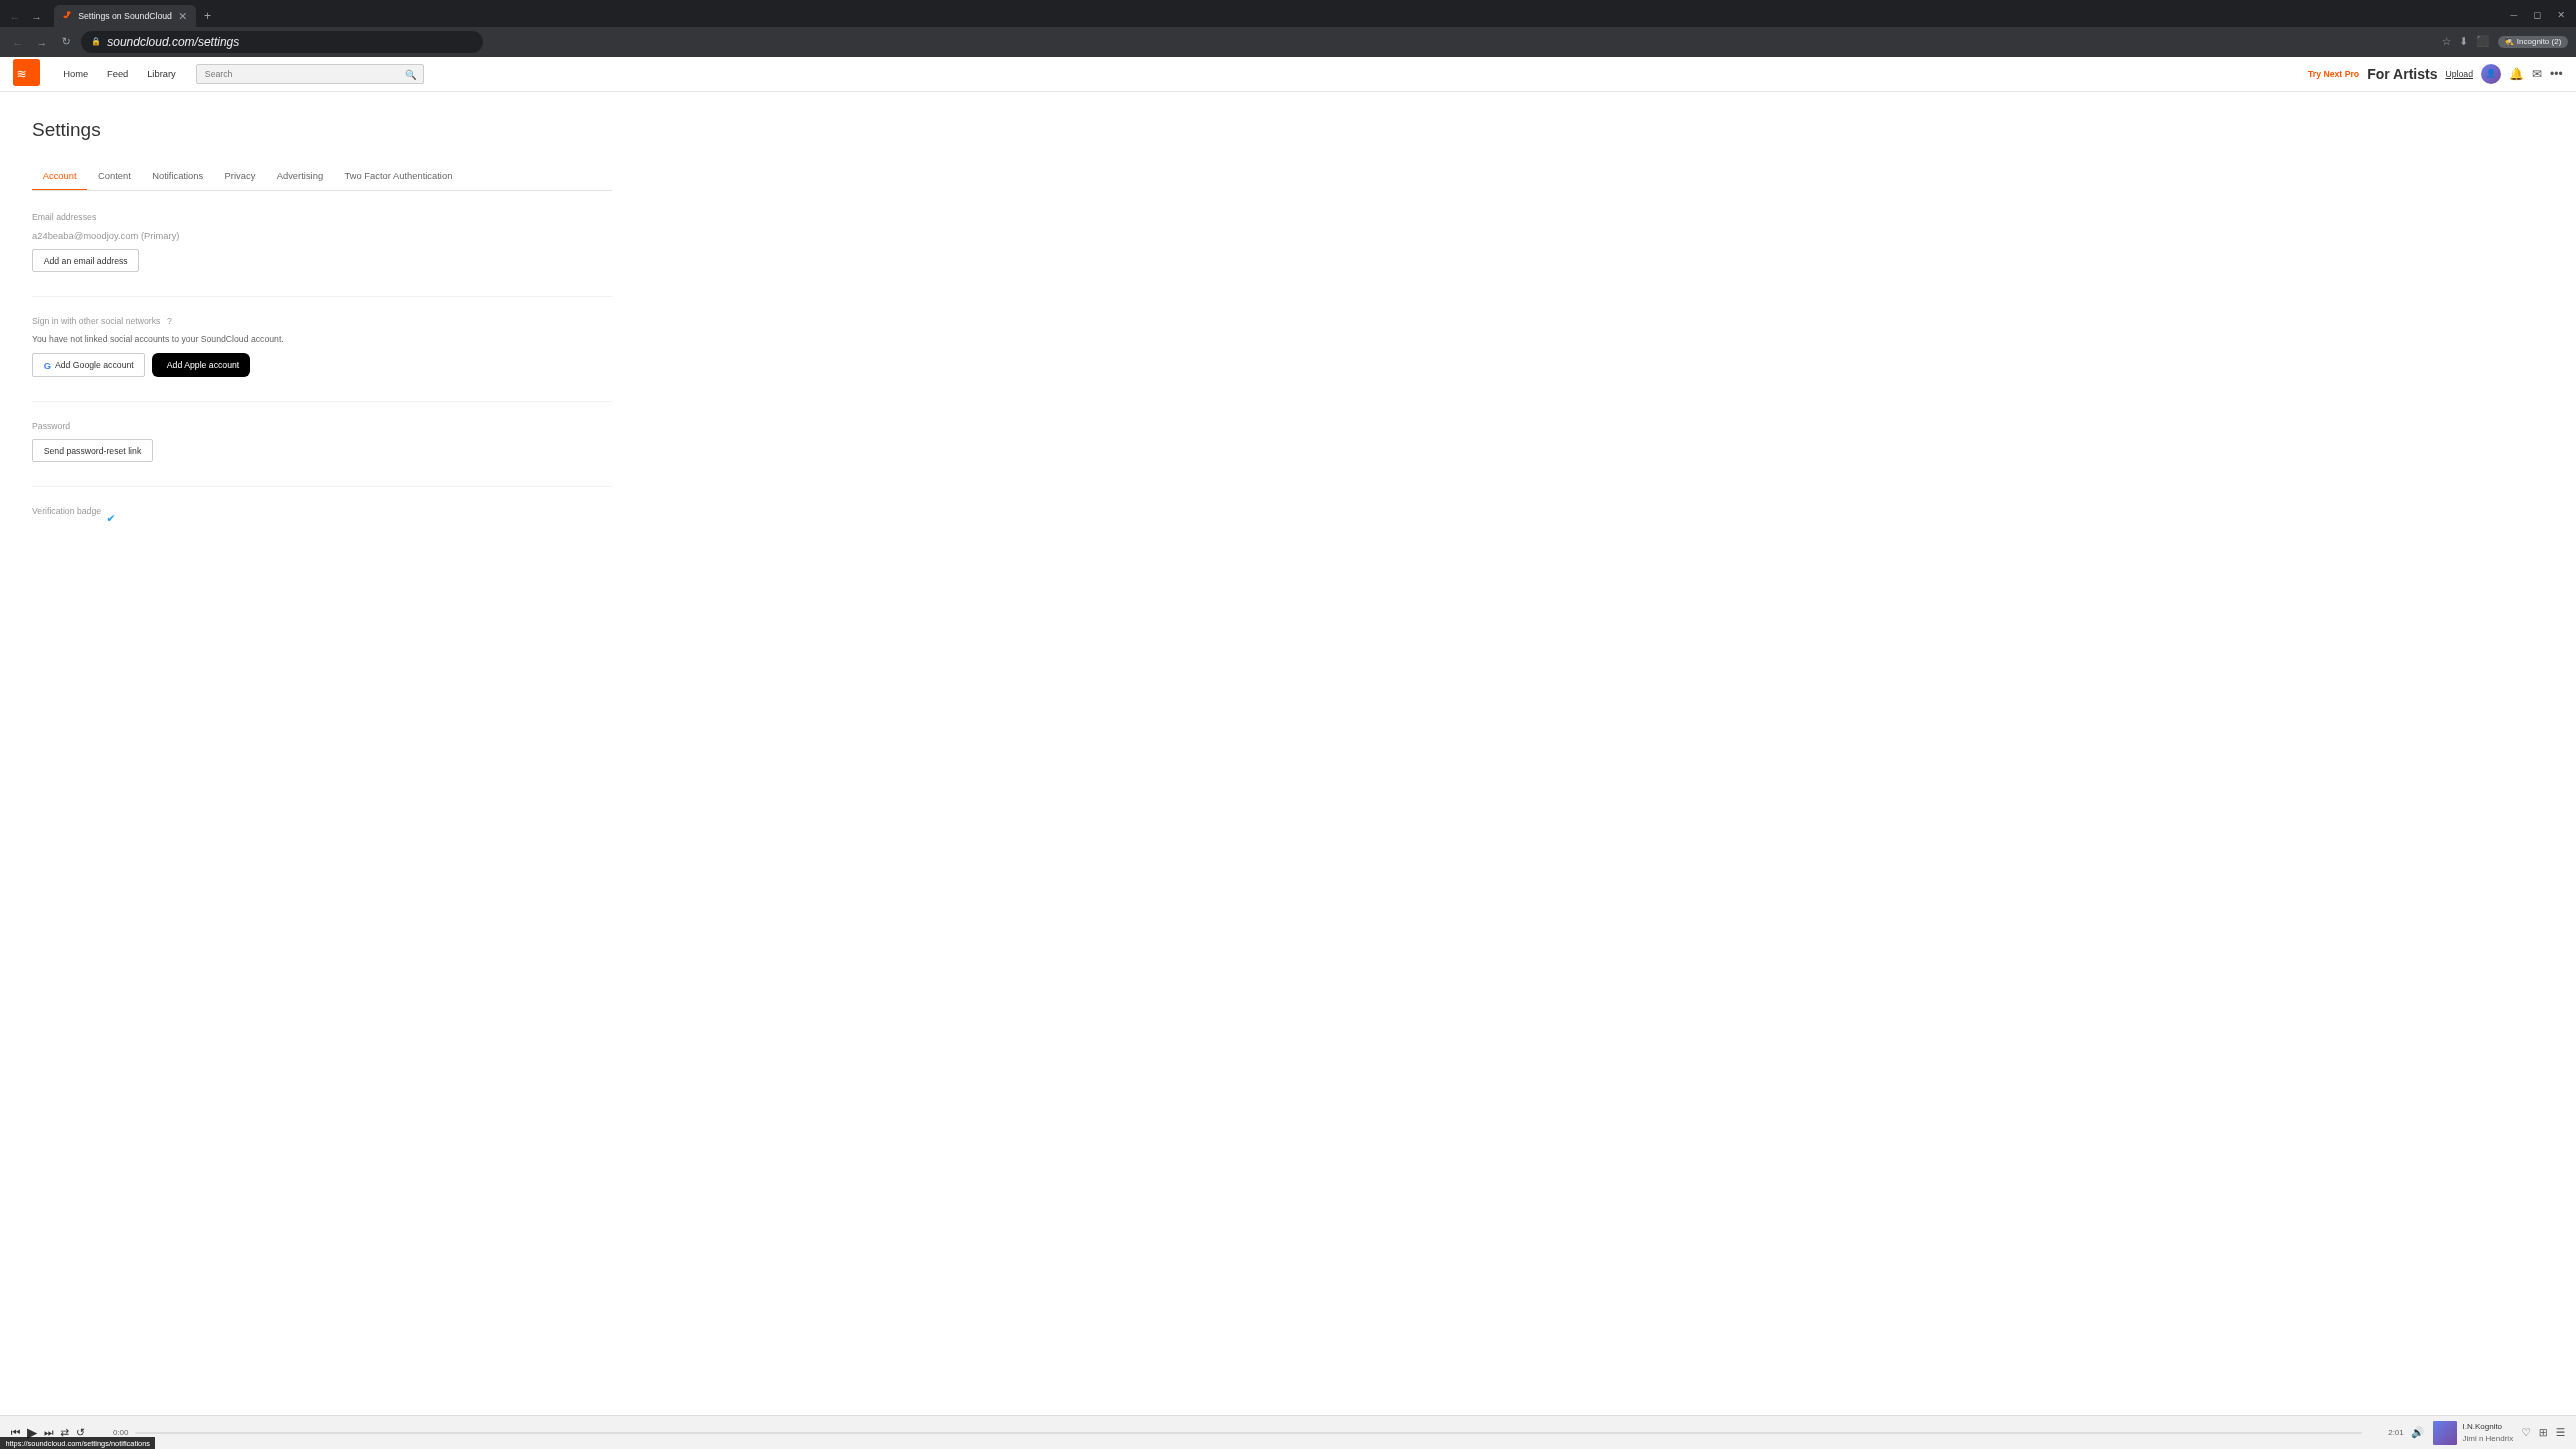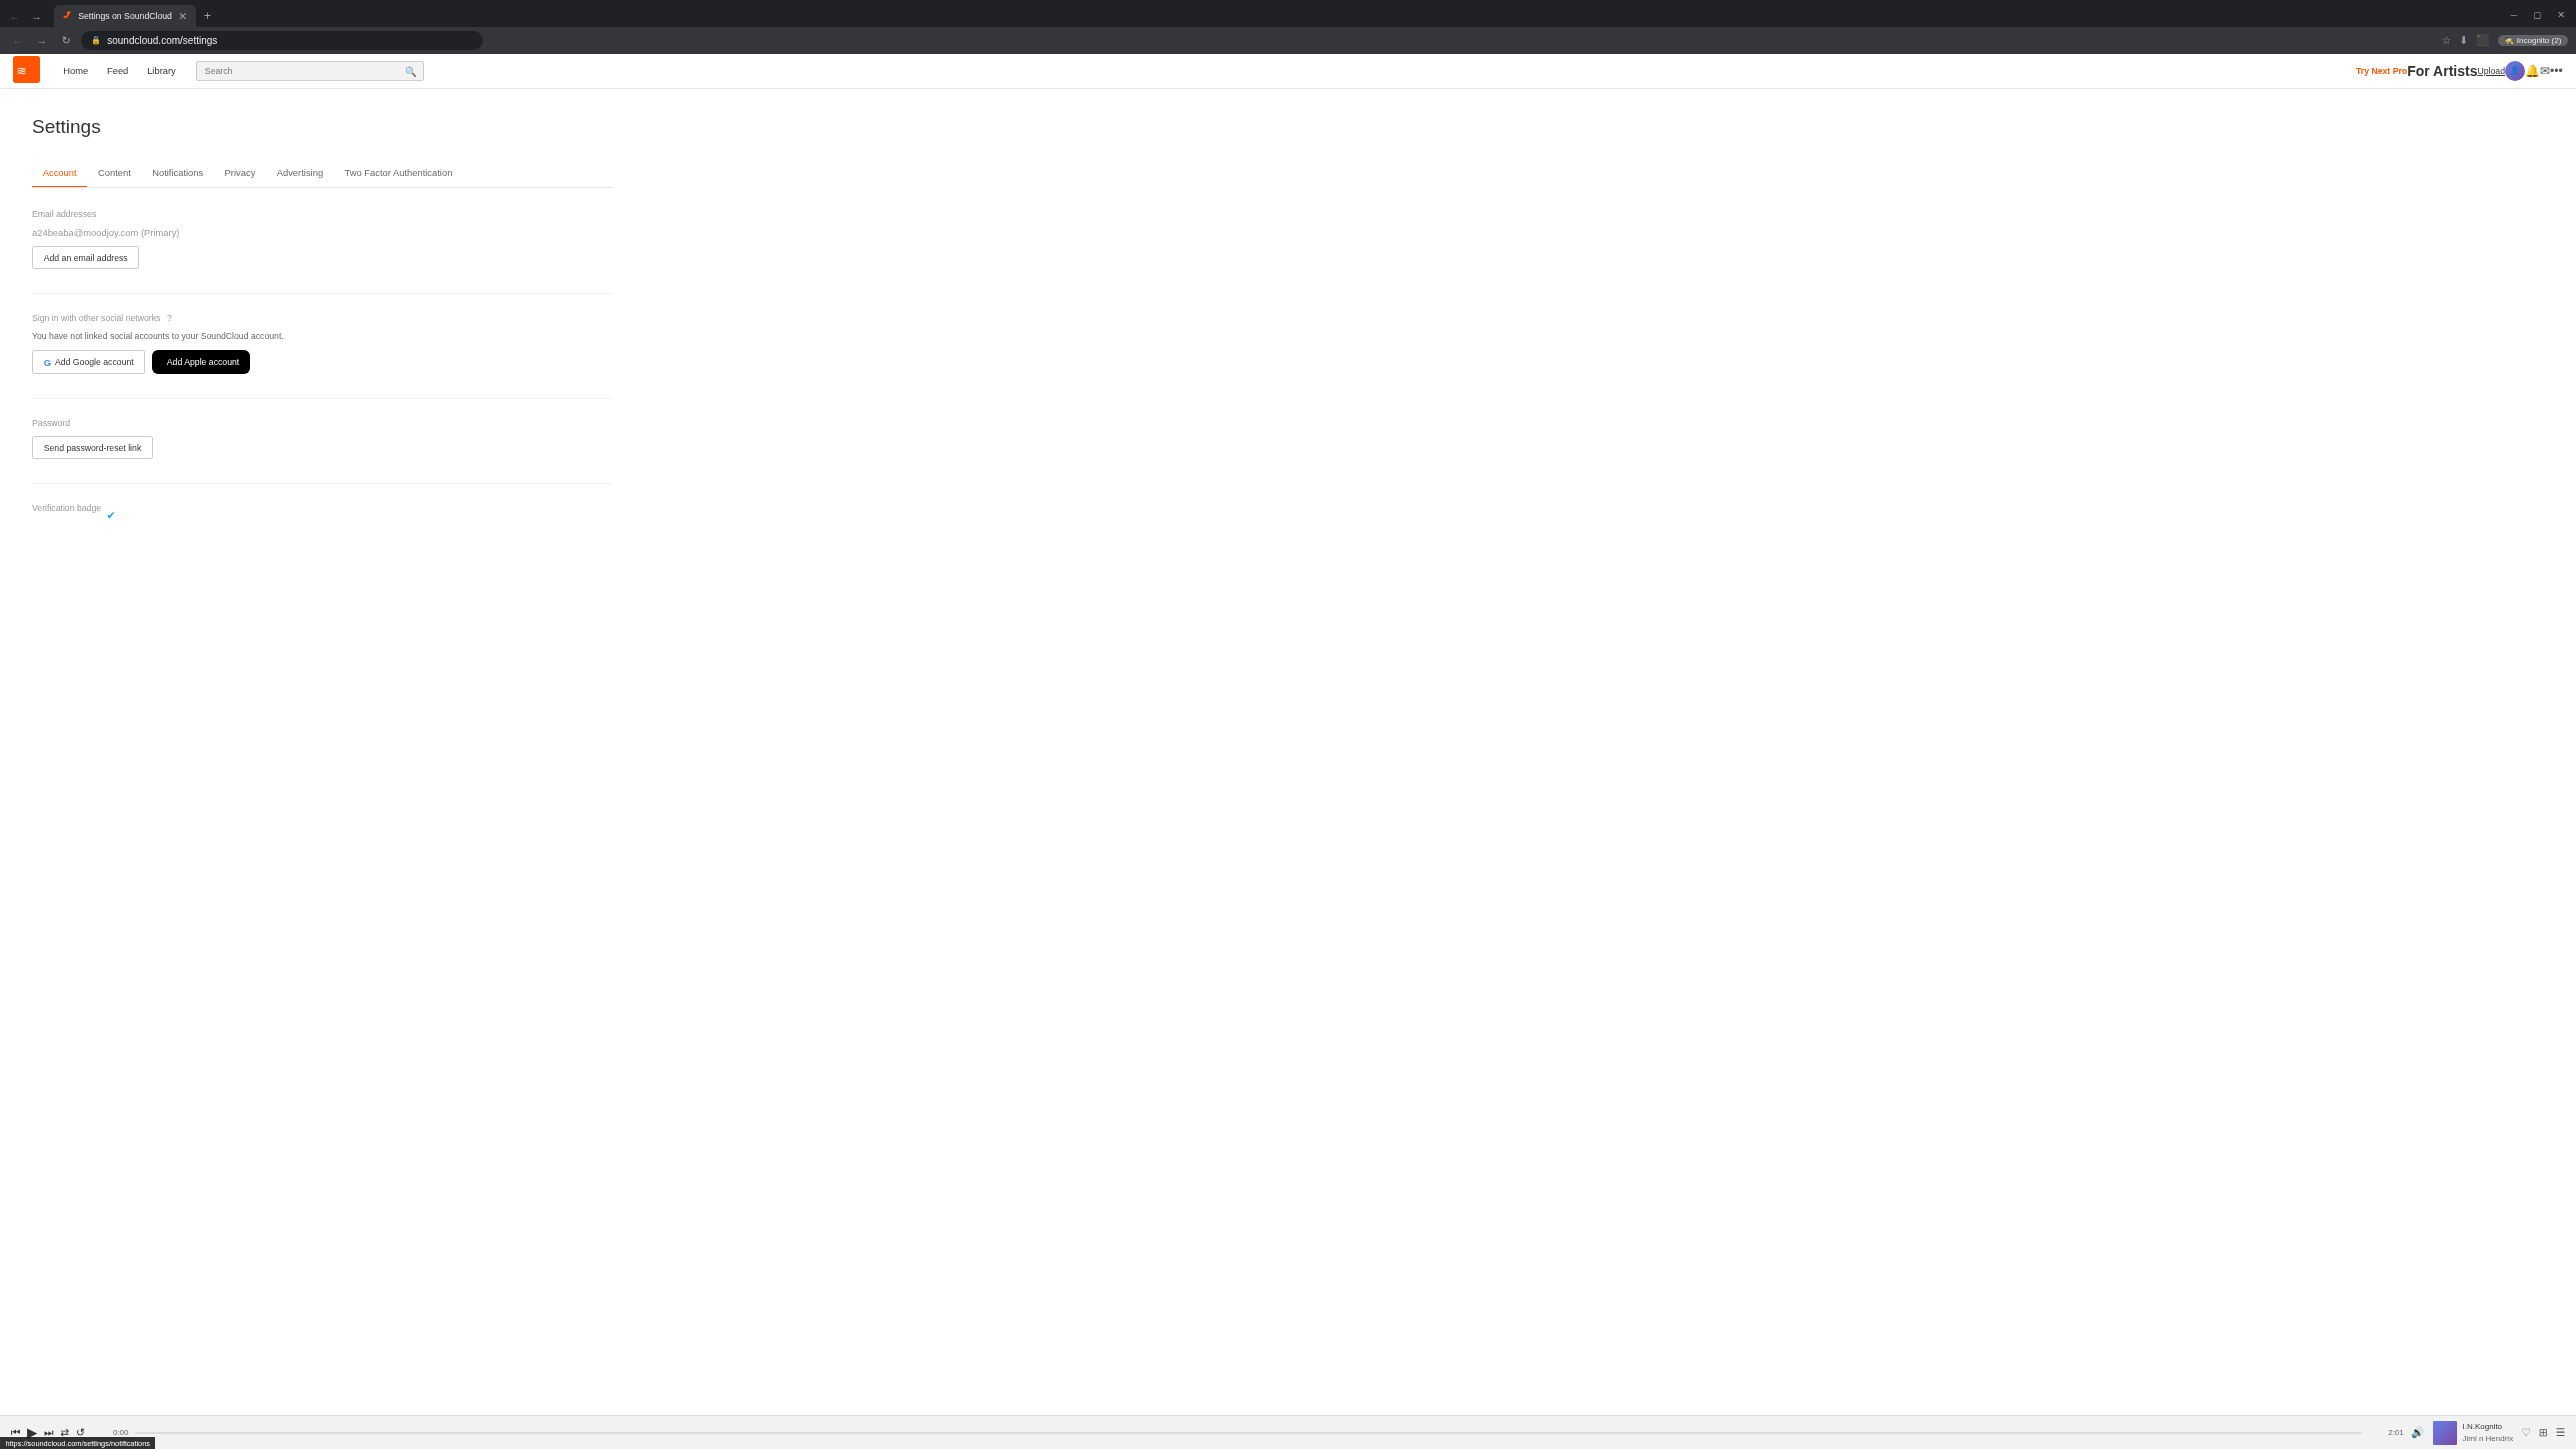--- a/index.html
+++ b/index.html
@@ -15,36 +15,36 @@
     .tab-title { flex: 1; overflow: hidden; text-overflow: ellipsis; white-space: nowrap; }
     .tab-close { color: #9aa0a6; font-size: 10.7px; cursor: pointer; width: 10.7px; height: 10.7px; display: flex; align-items: center; justify-content: center; border-radius: 50%; }
     .new-tab { color: #9aa0a6; font-size: 12px; cursor: pointer; padding: 2.7px 5.4px; border-radius: 50%; }
     .tab-bar-controls { margin-left: auto; display: flex; gap: 5.4px; align-items: center; padding-bottom: 2.7px; }
     .win-btn { color: #9aa0a6; font-size: 9.4px; padding: 2.7px 5.4px; cursor: pointer; }
 
     .address-bar { background: #35363a; display: flex; align-items: center; padding: 4px 8px; gap: 5.4px; }
     .nav-btn { color: #9aa0a6; cursor: pointer; font-size: 10.7px; padding: 2.7px; border-radius: 50%; width: 19px; height: 19px; display: flex; align-items: center; justify-content: center; }
     .nav-btn.disabled { opacity: 0.4; cursor: default; }
     .url-bar { flex: 1; background: #202124; border-radius: 13.4px; padding: 4px 10.7px; color: #e8eaed; font-size: 9.4px; display: flex; align-items: center; gap: 5.4px; max-width: 402px; }
-    .url-text { color: #e8eaed; font-size: 10px; }
+    .url-text { color: #e8eaed; font-size: 12px; font-style: italic; }
     .address-bar-right { margin-left: auto; display: flex; align-items: center; gap: 8px; }
     .addr-icon { color: #9aa0a6; cursor: pointer; font-size: 10.7px; }
     .incognito-badge { background: #5f6368; color: #e8eaed; border-radius: 8px; padding: 1.3px 6.7px; font-size: 8px; display: flex; align-items: center; gap: 2.7px; cursor: pointer; }
 
     
     .sc-app { background: #ffffff; min-height: calc(100vh - 54px); }
     .sc-nav { background: #ffffff; border-bottom: 0.7px solid #e5e5e5; display: flex; align-items: center; padding: 0 13.4px; height: 35px; gap: 0; position: sticky; top: 0; z-index: 100; }
     .sc-logo { margin-right: 13.4px; }
     .sc-logo svg { width: 27px; height: 27px; }
     .sc-nav-links { display: flex; align-items: center; gap: 0; }
     .sc-nav-link { color: #333; text-decoration: none; font-size: 9.4px; padding: 0 9.4px; height: 35px; display: flex; align-items: center; cursor: pointer; }
     .sc-search { flex: 1; max-width: 228px; margin: 0 10.7px; position: relative; }
     .sc-search input { width: 100%; border: 0.7px solid #ccc; border-radius: 2px; padding: 4px 24px 4px 8px; font-size: 8.7px; outline: none; background: #f2f2f2; }
     .sc-search-icon { position: absolute; right: 6.7px; top: 50%; transform: translateY(-50%); color: #999; }
-    .sc-nav-right { margin-left: auto; display: flex; align-items: center; }
+    .sc-nav-right { margin-left: auto; display: flex; align-items: center; gap: 8px; }
     .try-next-pro { color: #f50; font-size: 8.7px; font-weight: 600; cursor: pointer; text-decoration: none; white-space: nowrap; }
     .for-artists { color: #333; font-size: 14px; cursor: pointer; font-weight: bold; }
     .upload-btn { color: #333; font-size: 8.7px; cursor: pointer; text-decoration: underline; }
     .avatar { width: 20px; height: 20px; border-radius: 50%; background: linear-gradient(135deg, #667eea 0%, #764ba2 100%); cursor: pointer; overflow: hidden; display: flex; align-items: center; justify-content: center; }
     .nav-icon { color: #555; cursor: pointer; font-size: 12px; }
 
     
     .main-content { padding: 27px 32px; max-width: 644px; }
     .page-title { font-size: 19px; font-weight: 300; color: #333; margin-bottom: 21.5px; }
 

